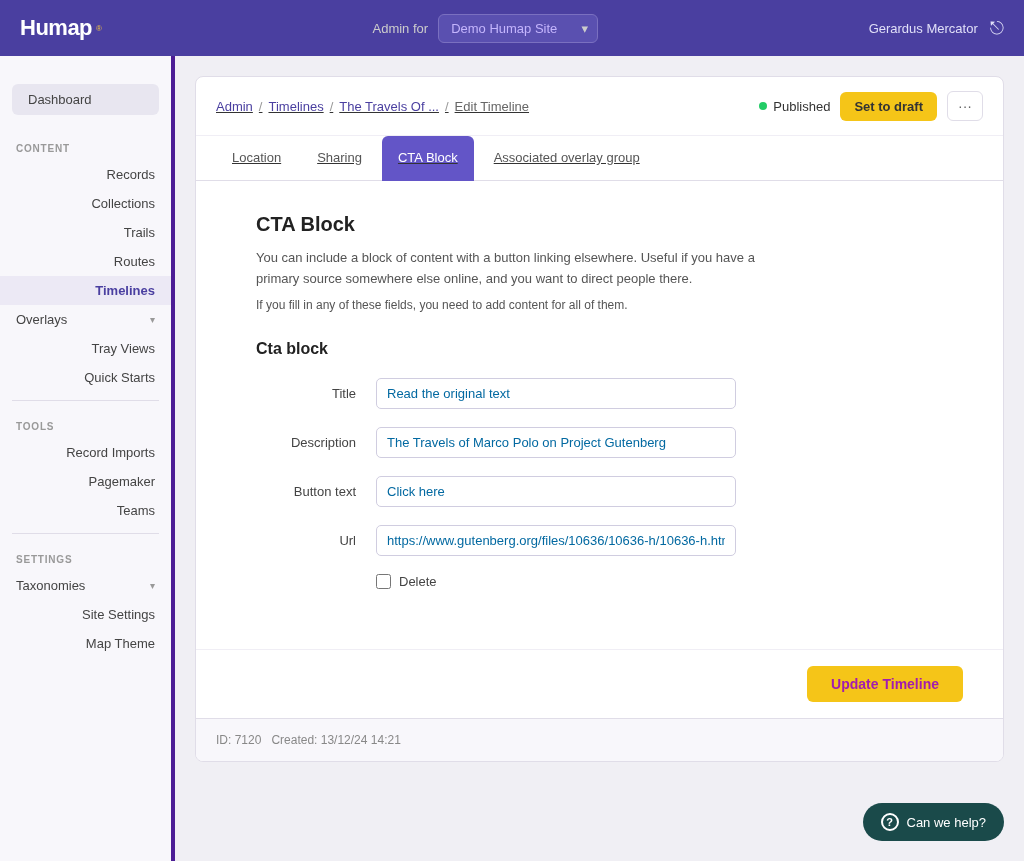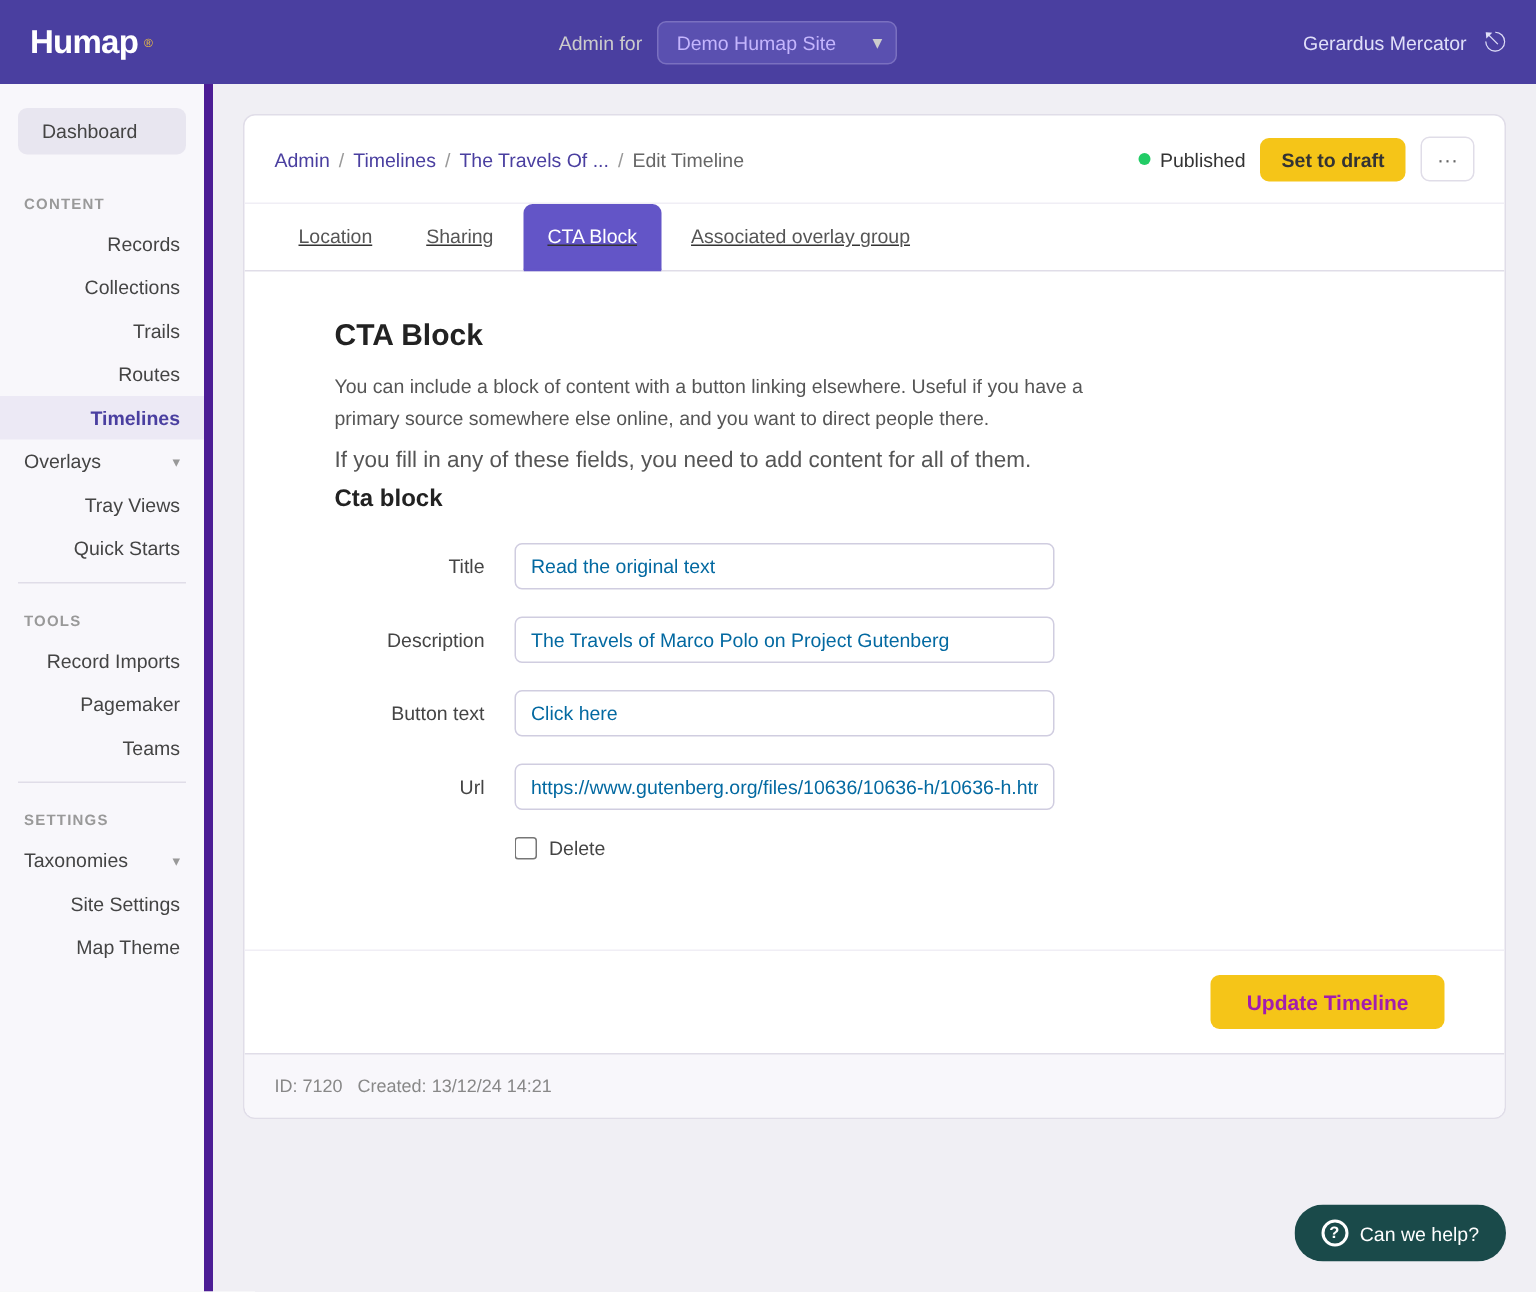--- a/index.html
+++ b/index.html
@@ -79,24 +79,24 @@
     }
 
     
     .layout {
       display: flex;
       min-height: calc(100vh - 56px);
     }
 
     
     .sidebar {
-      width: 142px;
+      width: 175px;
       background: #f8f7fb;
-      border-right: 6px solid #4c1d95;
-      padding: 16px 0;
+      border-right: 4px solid #4c1d95;
+      padding: 28px 0;
       flex-shrink: 0;
     }
     .sidebar-dashboard {
       margin: 0 12px 16px 12px;
     }
     .sidebar-dashboard-btn {
       background: #e8e6f0;
       border: none;
       border-radius: 6px;
       padding: 8px 16px;
@@ -163,20 +163,21 @@
       display: flex;
       align-items: center;
       justify-content: space-between;
       border-bottom: 1px solid #f0eef5;
     }
     .breadcrumb {
       display: flex;
       align-items: center;
       gap: 6px;
       font-size: 13px;
+      text-decoration: underline;
     }
     .breadcrumb a {
       color: #4a3fa0;
       text-decoration: none;
     }
     .breadcrumb-sep { color: #999; }
     .breadcrumb-current { color: #666; }
     .breadcrumb-right {
       display: flex;
       align-items: center;
@@ -252,23 +253,23 @@
       margin-bottom: 12px;
     }
     .section-desc {
       font-size: 13px;
       color: #555;
       line-height: 1.6;
       margin-bottom: 8px;
       max-width: 500px;
     }
     .section-note {
-      font-size: 15px;
+      font-size: 12px;
       color: #555;
-      margin-bottom: 9px;
+      margin-bottom: 28px;
     }
     .cta-sub-title {
       font-size: 16px;
       font-weight: 600;
       color: #222;
       margin-bottom: 20px;
     }
     .form-row {
       display: flex;
       align-items: flex-start;

